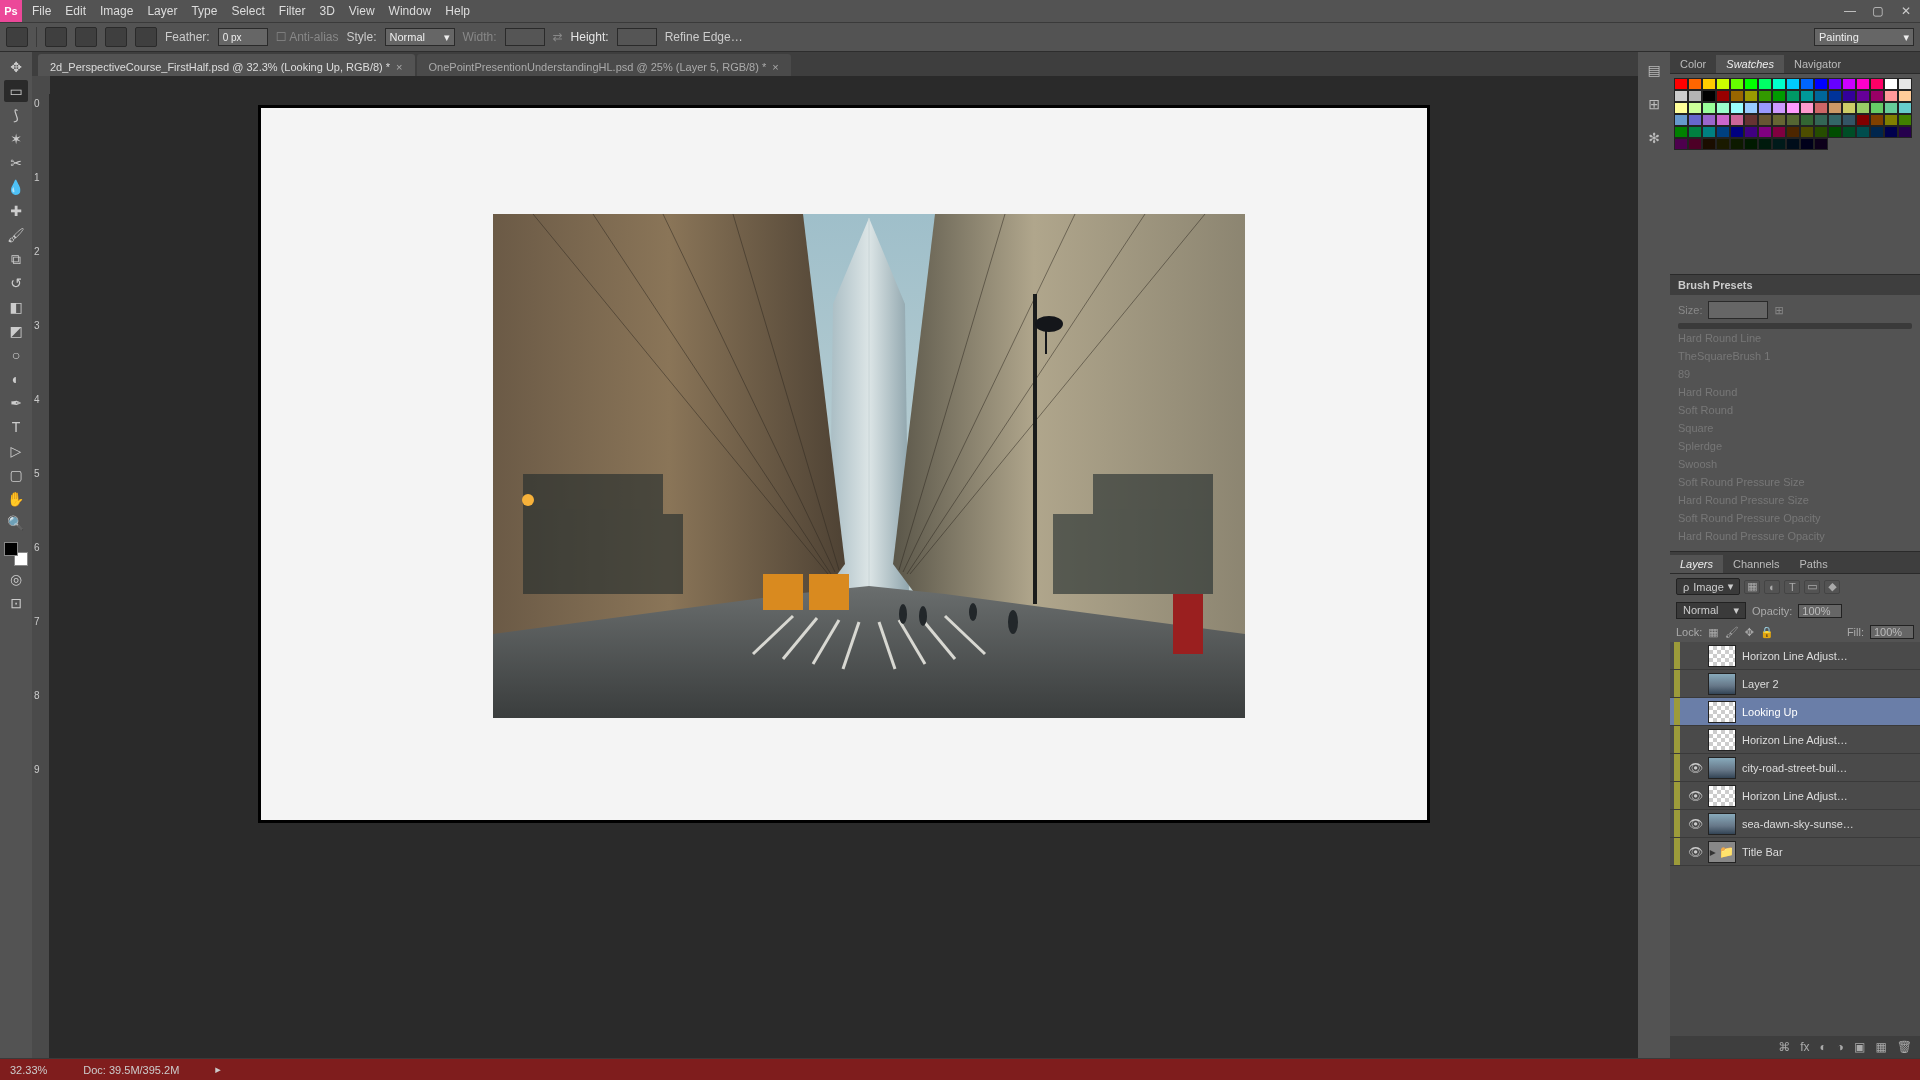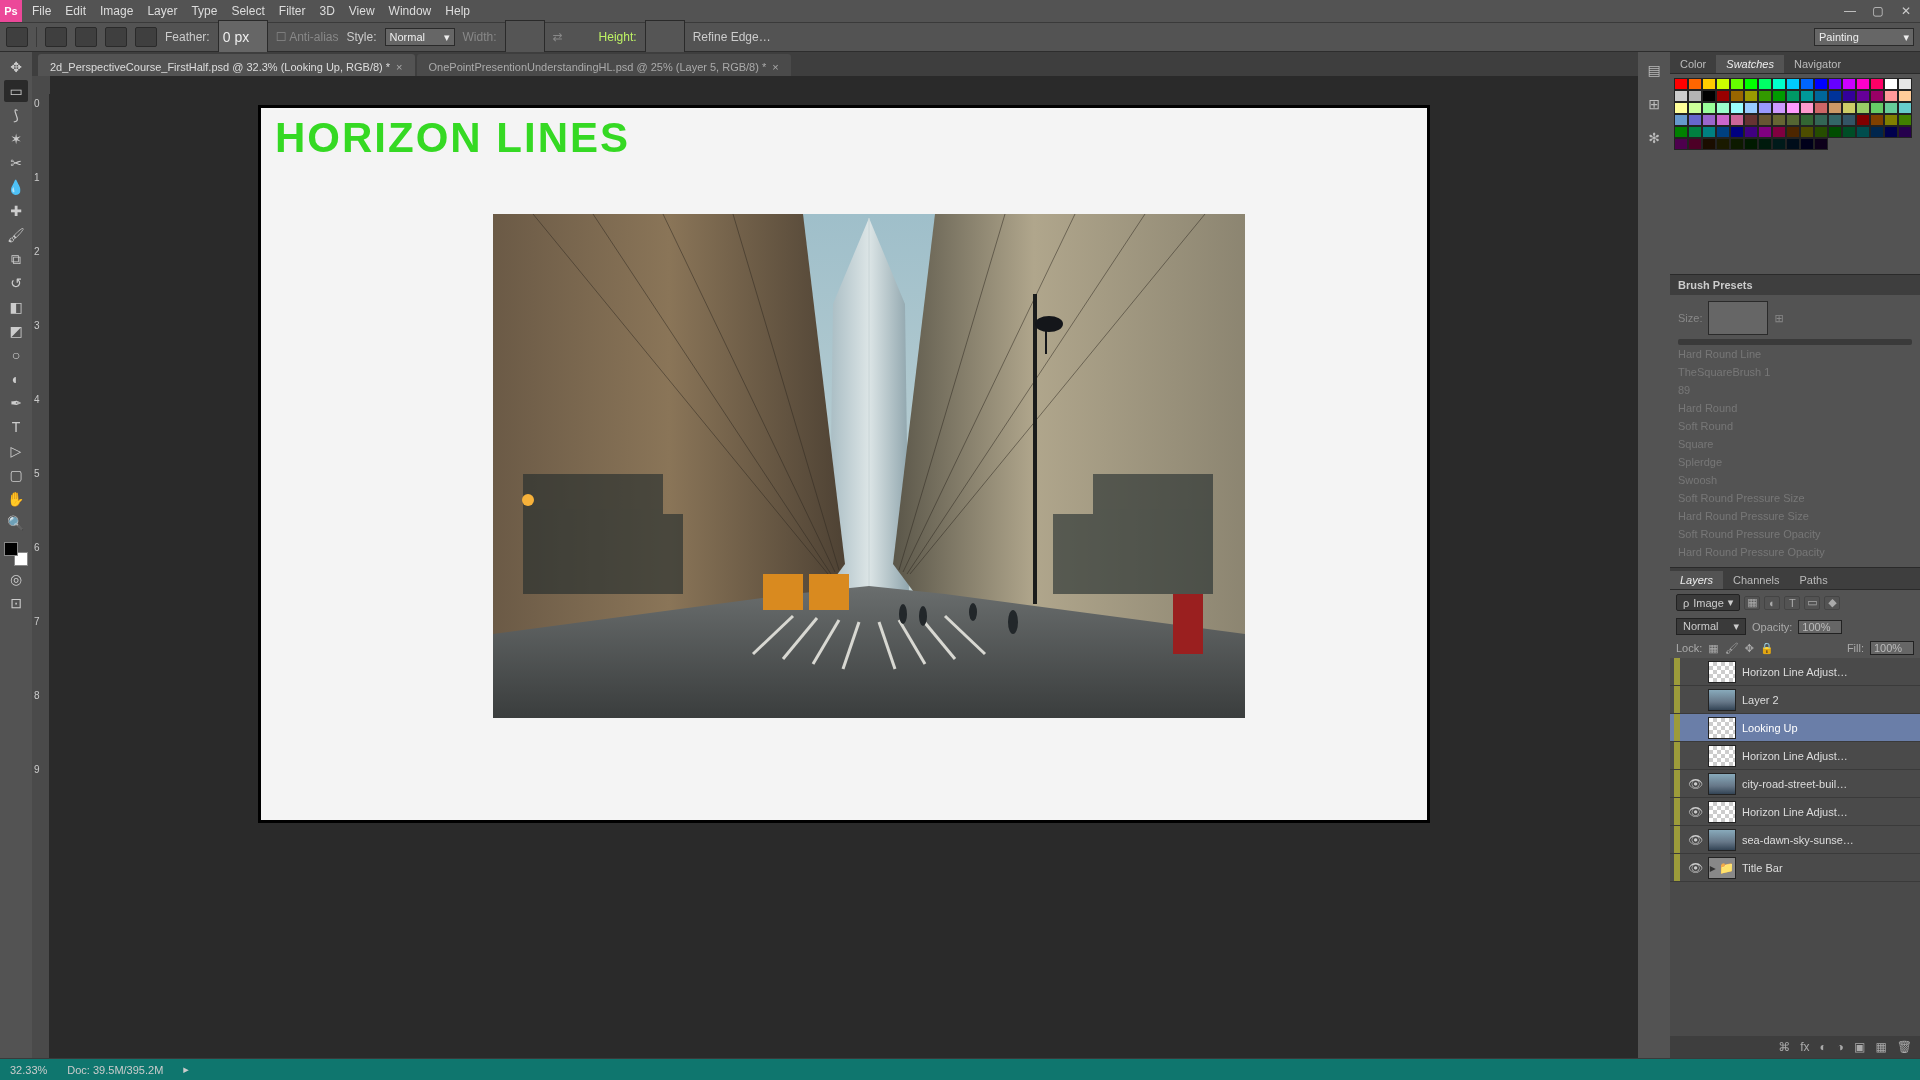--- a/index.html
+++ b/index.html
@@ -6,21 +6,21 @@
 body { width:1920px; height:1080px; background:#535353; overflow:hidden; font-size:12px; color:#ccc; }
 .titlebar { height:22px; background:#535353; display:flex; align-items:center; }
 .logo { width:22px; height:22px; background:#ec4899; color:#fff; font-weight:bold; display:flex; align-items:center; justify-content:center; font-size:11px; }
 .menubar { display:flex; gap:14px; padding-left:10px; font-size:12px; color:#ddd; }
 .menubar span { cursor:default; }
 .winbtns { margin-left:auto; display:flex; }
 .winbtn { width:28px; height:22px; display:flex; align-items:center; justify-content:center; color:#ccc; font-size:12px; }
 .optbar { height:30px; background:#535353; border-top:1px solid #3a3a3a; border-bottom:1px solid #2d2d2d; display:flex; align-items:center; padding:0 6px; gap:8px; font-size:12px; }
 .optbtn { width:22px; height:20px; background:#3f3f3f; border:1px solid #2a2a2a; border-radius:2px; }
 .optlabel { color:#ccc; }
-.optfield { width:50px; height:18px; background:#666; border:1px solid #2a2a2a; color:#eee; padding:16px 4px; font-size:14px; }
+.optfield { width:50px; height:18px; background:#666; border:1px solid #2a2a2a; color:#eee; padding:0 4px; font-size:10px; }
 .optsel { width:70px; height:18px; background:#666; border:1px solid #2a2a2a; color:#eee; padding:0 4px; font-size:11px; display:flex; align-items:center; justify-content:space-between; }
 .optright { margin-left:auto; }
 .body { display:flex; height:calc(1080px - 52px - 22px); }
 .toolbox { width:32px; background:#535353; display:flex; flex-direction:column; align-items:center; padding-top:4px; gap:2px; }
 .tool { width:24px; height:22px; display:flex; align-items:center; justify-content:center; color:#ccc; font-size:14px; border:1px solid transparent; border-radius:2px; }
 .tool.active { background:#2a2a2a; }
 .fgbg { position:relative; width:24px; height:24px; margin-top:6px; }
 .fgbg .fg { position:absolute; top:0; left:0; width:14px; height:14px; background:#000; border:1px solid #888; }
 .fgbg .bg { position:absolute; bottom:0; right:0; width:14px; height:14px; background:#fff; border:1px solid #888; }
 .canvaswrap { flex:1; display:flex; flex-direction:column; background:#2a2a2a; }
@@ -30,21 +30,21 @@
 .tab .x { font-size:11px; color:#aaa; }
 .rulerH { height:18px; background:#4a4a4a; border-bottom:1px solid #2a2a2a; position:relative; overflow:hidden; margin-left:18px; }
 .editor { flex:1; display:flex; }
 .rulerV { width:18px; background:#4a4a4a; border-right:1px solid #2a2a2a; position:relative; }
 .rulerV .tick { position:absolute; left:2px; color:#ccc; font-size:10px; }
 .stage { flex:1; background:#2a2a2a; display:flex; align-items:flex-start; justify-content:center; padding:12px; }
 .artboard { width:1170px; height:716px; background:#f4f4f4; position:relative; border:2px solid #000; box-shadow:0 0 0 1px #000; }
 .arttitle { position:absolute; top:6px; left:14px; font-family:Impact,"Arial Black",sans-serif; font-size:42px; letter-spacing:2px; color:#35d923; font-weight:bold; text-transform:uppercase; }
 .photo { position:absolute; top:106px; left:232px; width:752px; height:504px; overflow:hidden; }
 .photo svg { width:100%; height:100%; display:block; }
-.statusbar { height:22px; background:#0f766e; border-top:1px solid #3a3a3a; display:flex; align-items:center; padding:0 10px; gap:20px; font-size:11px; color:#ccc; }
+.statusbar { height:22px; background:#7f1d1d; border-top:1px solid #3a3a3a; display:flex; align-items:center; padding:0 10px; gap:36px; font-size:11px; color:#ccc; }
 .midstrip { width:32px; background:#535353; display:flex; flex-direction:column; align-items:center; padding-top:8px; gap:14px; }
 .midstrip .ic { width:20px; height:20px; color:#bbb; display:flex; align-items:center; justify-content:center; font-size:14px; }
 .panels { width:250px; background:#535353; display:flex; flex-direction:column; }
 .panelhead { height:22px; background:#3e3e3e; display:flex; align-items:flex-end; border-bottom:1px solid #2a2a2a; }
 .ptab { padding:3px 10px; font-size:11px; color:#bbb; background:#3e3e3e; }
 .ptab.active { background:#535353; color:#eee;font-style:italic; }
 .swatches { padding:4px; display:flex; flex-wrap:wrap; gap:0; }
 .sw { width:14px; height:12px; border:1px solid #222; }
 .brushsec { border-top:1px solid #2a2a2a; }
 .brushhead { padding:4px 8px; font-size:11px; color:#ccc; background:#3e3e3e; font-weight:bold; }
@@ -108,21 +108,21 @@
   <input class="optfield" value="0 px" style="">
   <span style="color:#888;">☐ <span>Anti-alias</span></span>
   <span class="optlabel">Style:</span>
   <div class="optsel">
       <span>Normal</span>
       <span>▾</span>
     </div>
   <span class="optlabel" style="color:#888;">Width:</span>
   <input class="optfield" disabled="" style="width: 40px; background: rgb(85, 85, 85);">
   <span style="color:#888;">⇄</span>
-  <span class="optlabel" style="color:#bef264;margin-left:28px;">Height:</span>
+  <span class="optlabel" style="color:#e5e5e5;">Height:</span>
   <input class="optfield" disabled="" style="width: 40px; background: rgb(85, 85, 85);">
   <span class="optlabel">Refine Edge…</span>
   <div class="optright optsel" style="width:100px;">
       <span>Painting</span>
       <span>▾</span>
     </div>
 </div>
 
 <div class="body">
   <div class="toolbox">
@@ -177,21 +177,20 @@
           <div class="tick" style="top: 226px;">3</div>
           <div class="tick" style="top: 300px;">4</div>
           <div class="tick" style="top: 374px;">5</div>
           <div class="tick" style="top: 448px;">6</div>
           <div class="tick" style="top: 522px;">7</div>
           <div class="tick" style="top: 596px;">8</div>
           <div class="tick" style="top: 670px;">9</div>
         </div>
       <div class="stage">
         <div class="artboard">
-          <div class="arttitle">HORIZON LINES</div>
           <div class="photo">
             <svg viewBox="0 0 752 504" preserveAspectRatio="none">
               <defs>
                 <linearGradient id="sky" x1="0" y1="0" x2="0" y2="1">
                     <stop offset="0" stop-color="#9fbfca"></stop>
                     <stop offset="1" stop-color="#cdd9d8"></stop>
                   </linearGradient>
                 <linearGradient id="bldL" x1="0" y1="0" x2="1" y2="0">
                     <stop offset="0" stop-color="#6b5a46"></stop>
                     <stop offset="0.5" stop-color="#8a7558"></stop>

